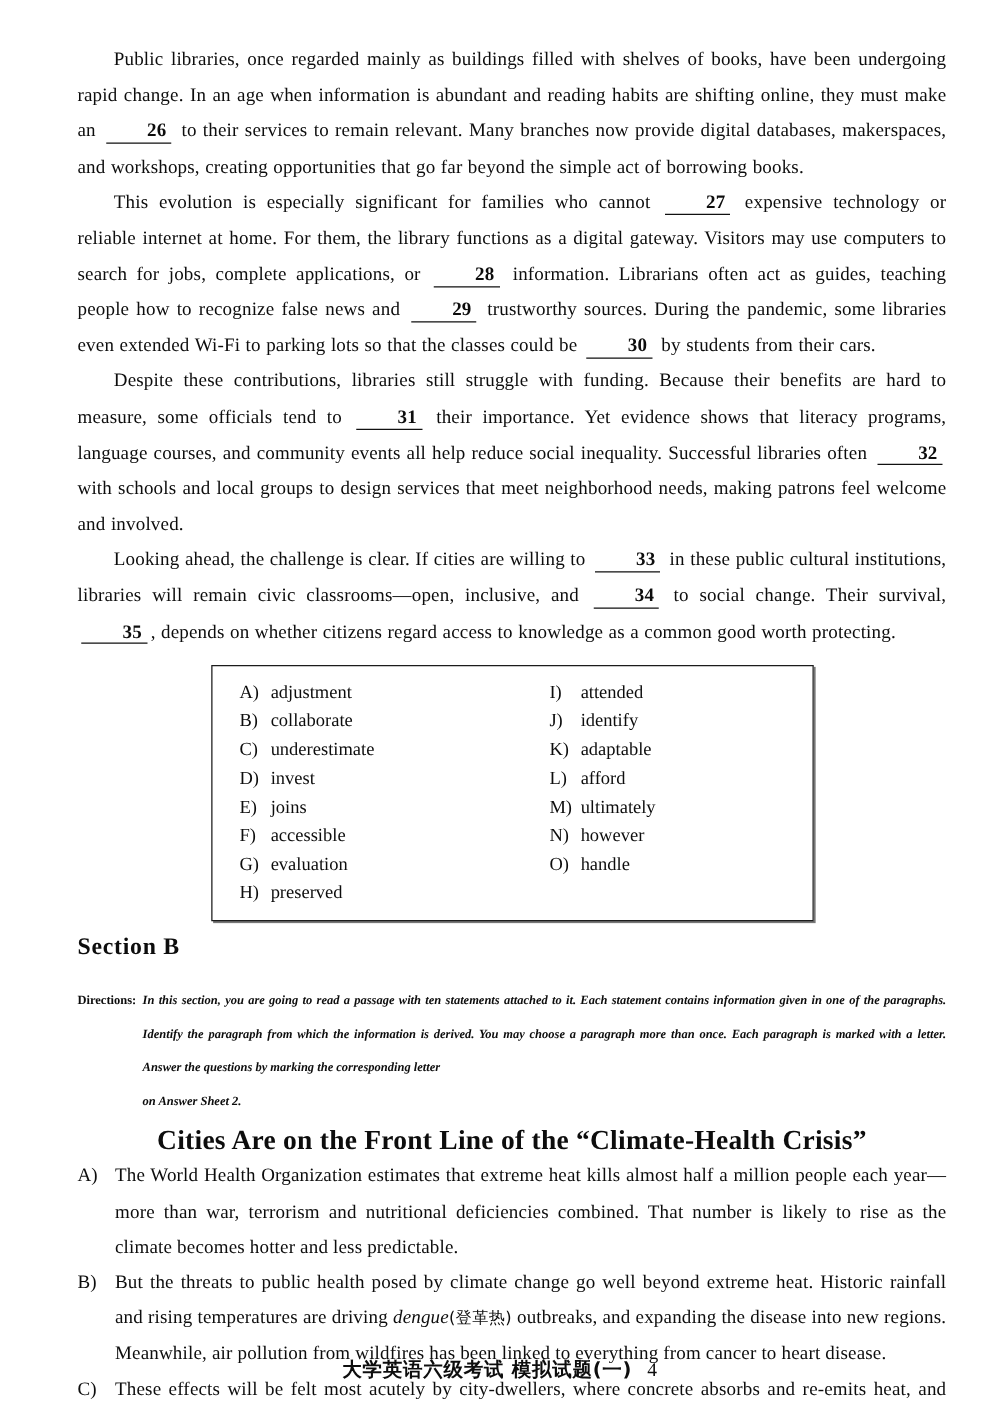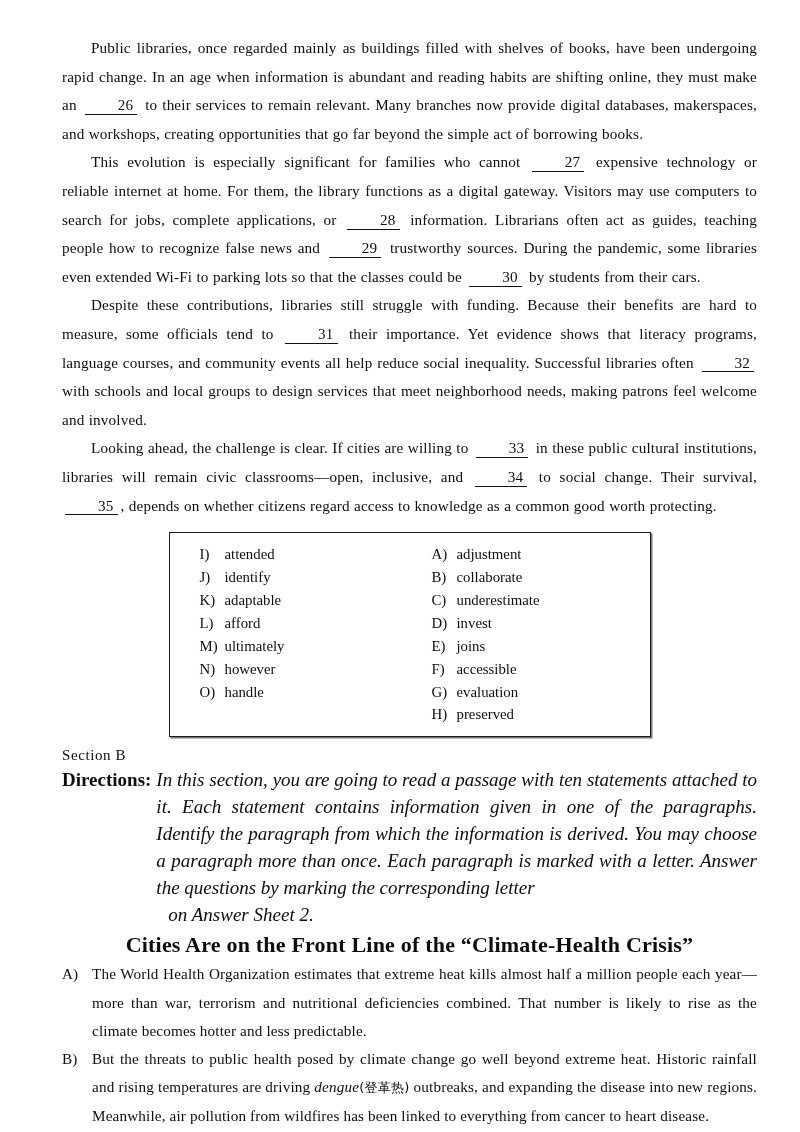--- a/index.html
+++ b/index.html
@@ -41,20 +41,21 @@
     word-spacing: 0.4px;
   }
   .blank {
     display: inline-block;
     min-width: 42px;
     text-align: right;
     border-bottom: 1.4px solid #111;
     line-height: 1.05;
     margin: 0 3px;
     padding: 0 4px 1px 4px;
+    font-weight: bold;
   }
 
   
   .wordbank-wrap {
     margin-top: 12px;
     display: flex;
     justify-content: center;
   }
   .wordbank {
     width: 482px;
@@ -75,45 +76,46 @@
     line-height: 22.9px;
     white-space: nowrap;
   }
   .wb-letter {
     display: inline-block;
     min-width: 25px;
   }
 
   
   .section-title {
-    font-weight: normal;
-    font-size: 15px;
-    margin: 10px 0 2px 0;
+    font-weight: bold;
+    font-size: 19px;
+    margin: 10px 0 18px 0;
     letter-spacing: 0.6px;
   }
   .directions {
     display: flex;
     align-items: flex-start;
-    font-size: 19px;
+    font-size: 10px;
     line-height: 27px;
   }
   .dir-label {
     font-weight: bold;
     white-space: nowrap;
     flex: 0 0 auto;
     padding-right: 2px;
   }
   .dir-body {
     font-style: italic;
     text-align: justify;
     text-justify: inter-word;
     flex: 1 1 auto;
     padding-left: 3px;
-  }
-  .dir-body .lastline { display: block; margin-left: 12px; }
+    font-weight: bold;
+  }
+  .dir-body .lastline { display: block; }
 
   .passage-title {
     text-align: center;
     font-weight: bold;
     font-size: 22px;
     margin: 4px 0 2px 0;
     letter-spacing: 0.2px;
   }
 
   .lettered {
@@ -161,38 +163,38 @@
 
     <div id="cloze-paragraphs">
         <div class="para"><span>Public libraries, once regarded mainly as buildings filled with shelves of books, have been undergoing rapid change. In an age when information is abundant and reading habits are shifting online, they must make an </span><span class="blank">26</span><span> to their services to remain relevant. Many branches now provide digital databases, makerspaces, and workshops, creating opportunities that go far beyond the simple act of borrowing books.</span></div>
         <div class="para"><span>This evolution is especially significant for families who cannot </span><span class="blank">27</span><span> expensive technology or reliable internet at home. For them, the library functions as a digital gateway. Visitors may use computers to search for jobs, complete applications, or </span><span class="blank">28</span><span> information. Librarians often act as guides, teaching people how to recognize false news and </span><span class="blank">29</span><span> trustworthy sources. During the pandemic, some libraries even extended Wi-Fi to parking lots so that the classes could be </span><span class="blank">30</span><span> by students from their cars.</span></div>
         <div class="para"><span>Despite these contributions, libraries still struggle with funding. Because their benefits are hard to measure, some officials tend to </span><span class="blank">31</span><span> their importance. Yet evidence shows that literacy programs, language courses, and community events all help reduce social inequality. Successful libraries often </span><span class="blank">32</span><span> with schools and local groups to design services that meet neighborhood needs, making patrons feel welcome and involved.</span></div>
         <div class="para"><span>Looking ahead, the challenge is clear. If cities are willing to </span><span class="blank">33</span><span> in these public cultural institutions, libraries will remain civic classrooms—open, inclusive, and </span><span class="blank">34</span><span> to social change. Their survival, </span><span class="blank">35</span><span>, depends on whether citizens regard access to knowledge as a common good worth protecting.</span></div>
       </div>
 
     <div class="wordbank-wrap">
       <div class="wordbank">
-        <div class="wb-col right" id="wb-right">
-            <div class="wb-item"><span class="wb-letter">I)</span><span>attended</span></div>
-            <div class="wb-item"><span class="wb-letter">J)</span><span>identify</span></div>
-            <div class="wb-item"><span class="wb-letter">K)</span><span>adaptable</span></div>
-            <div class="wb-item"><span class="wb-letter">L)</span><span>afford</span></div>
-            <div class="wb-item"><span class="wb-letter">M)</span><span>ultimately</span></div>
-            <div class="wb-item"><span class="wb-letter">N)</span><span>however</span></div>
-            <div class="wb-item"><span class="wb-letter">O)</span><span>handle</span></div>
-          </div>
         <div class="wb-col" id="wb-left">
             <div class="wb-item"><span class="wb-letter">A)</span><span>adjustment</span></div>
             <div class="wb-item"><span class="wb-letter">B)</span><span>collaborate</span></div>
             <div class="wb-item"><span class="wb-letter">C)</span><span>underestimate</span></div>
             <div class="wb-item"><span class="wb-letter">D)</span><span>invest</span></div>
             <div class="wb-item"><span class="wb-letter">E)</span><span>joins</span></div>
             <div class="wb-item"><span class="wb-letter">F)</span><span>accessible</span></div>
             <div class="wb-item"><span class="wb-letter">G)</span><span>evaluation</span></div>
             <div class="wb-item"><span class="wb-letter">H)</span><span>preserved</span></div>
+          </div>
+        <div class="wb-col right" id="wb-right">
+            <div class="wb-item"><span class="wb-letter">I)</span><span>attended</span></div>
+            <div class="wb-item"><span class="wb-letter">J)</span><span>identify</span></div>
+            <div class="wb-item"><span class="wb-letter">K)</span><span>adaptable</span></div>
+            <div class="wb-item"><span class="wb-letter">L)</span><span>afford</span></div>
+            <div class="wb-item"><span class="wb-letter">M)</span><span>ultimately</span></div>
+            <div class="wb-item"><span class="wb-letter">N)</span><span>however</span></div>
+            <div class="wb-item"><span class="wb-letter">O)</span><span>handle</span></div>
           </div>
       </div>
     </div>
 
     <div class="section-title">Section B</div>
 
     <div class="directions">
       <span class="dir-label">Directions:</span>
       <span class="dir-body"><span>In this section, you are going to read a passage with ten statements attached to it. Each statement contains information given in one of the paragraphs. Identify the paragraph from which the information is derived. You may choose a paragraph more than once. Each paragraph is marked with a letter. Answer the questions by marking the corresponding letter</span><span class="lastline">on Answer Sheet 2.</span></span>
     </div>
@@ -209,13 +211,16 @@
           <span class="body"><span>But the threats to public health posed by climate change go well beyond extreme heat. Historic rainfall and rising temperatures are driving </span><i class="term">dengue</i><span class="cjk">(登革热)</span><span> outbreaks, and expanding the disease into new regions. Meanwhile, air pollution from wildfires has been linked to everything from cancer to heart disease.</span></span>
         </div>
         <div class="lettered">
           <span class="lbl">C)</span>
           <span class="body"><span>These effects will be felt most acutely by city-dwellers, where concrete absorbs and re-emits heat, and higher population densities allow germs to spread more easily. Despite nearly 70% of city leaders recognizing climate-related health threats, and more than 90% reporting economic losses from such</span></span>
         </div>
       </div>
 
   </div>
 
+  <div class="footer">
+    <span>大学英语六级考试 模拟试题(一)</span><span class="pg">4</span>
+  </div>
 </div>
 
 </body></html>

